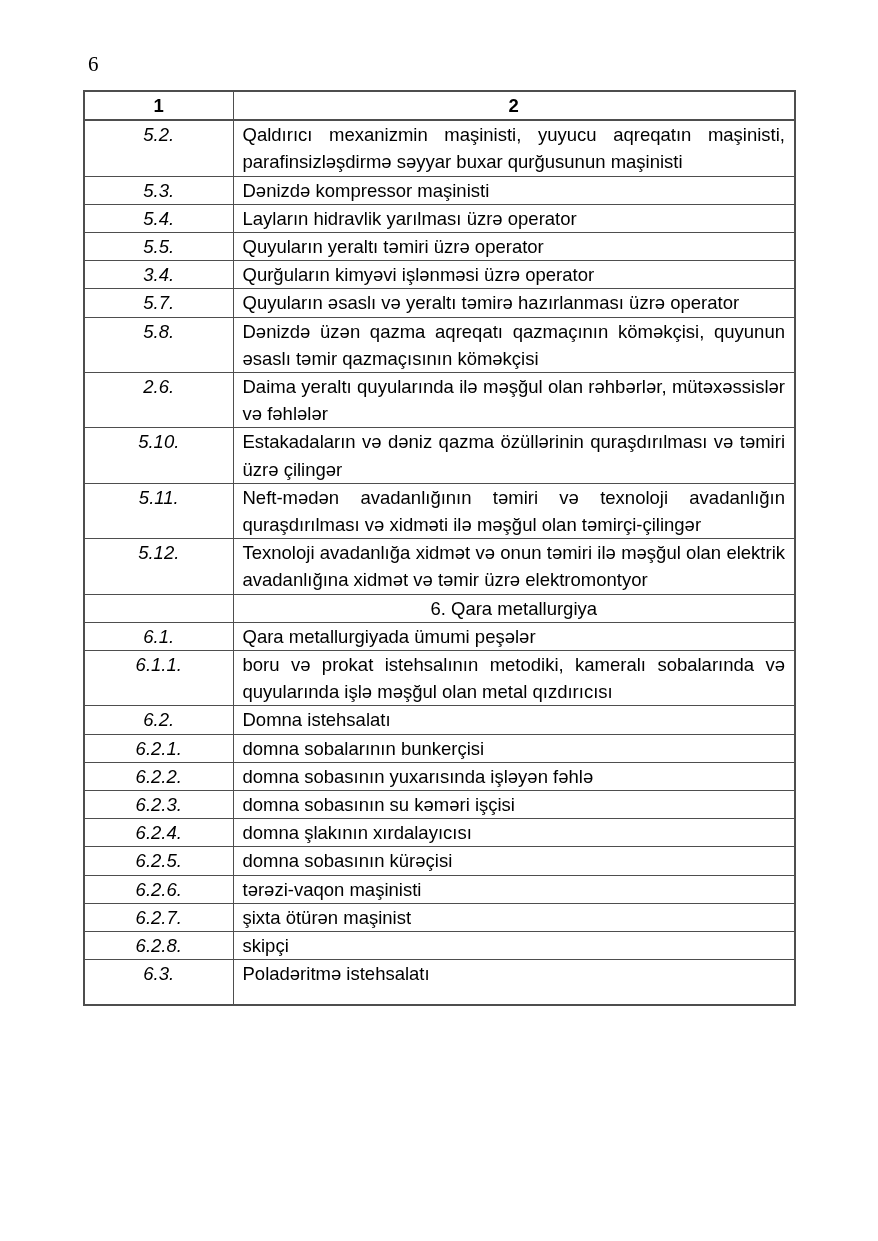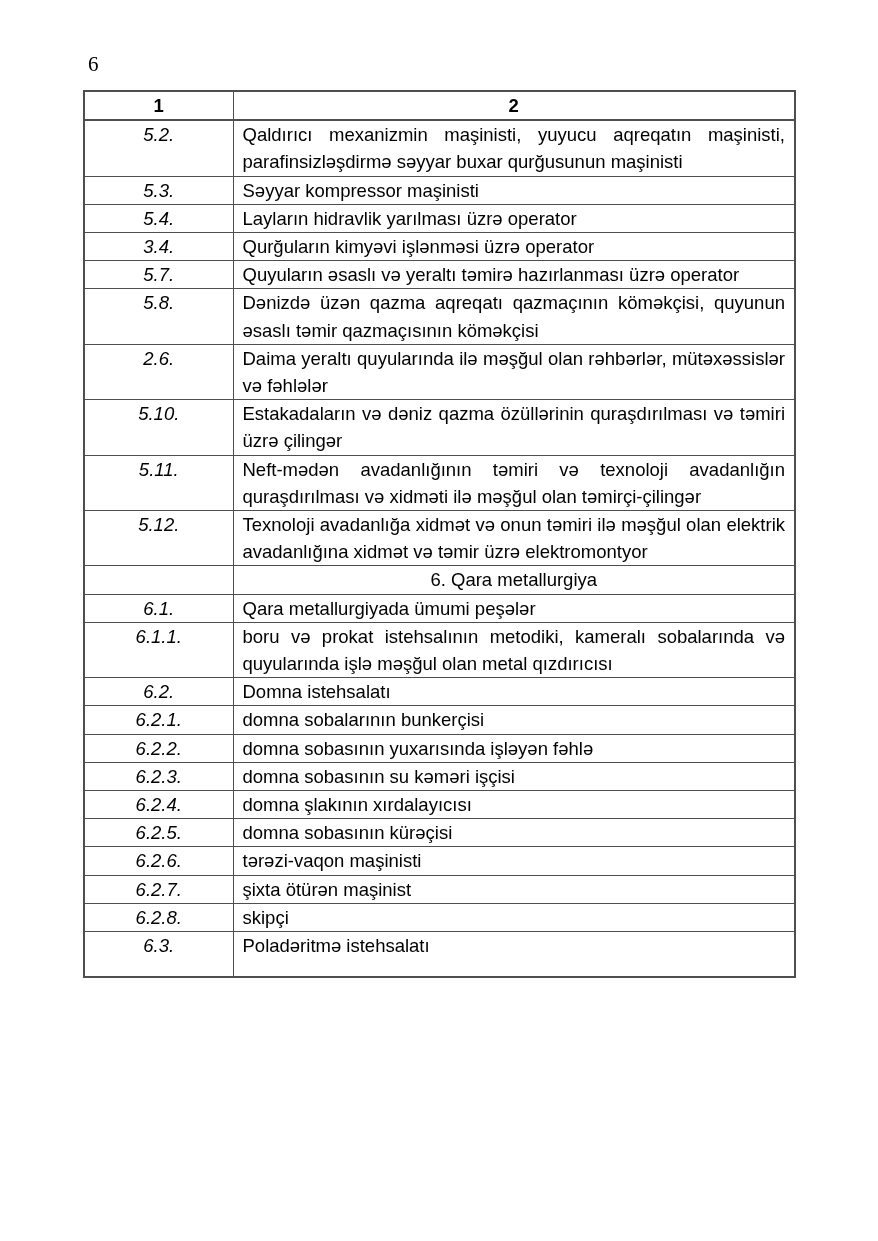--- a/index.html
+++ b/index.html
@@ -80,28 +80,32 @@
     </tr>
   </thead>
   <tbody id="table-body">
   <tr>
     <td class="num-cell">5.2.</td>
     <td class="text-cell">Qaldırıcı mexanizmin maşinisti, yuyucu aqreqatın maşinisti, parafinsizləşdirmə səyyar buxar qurğusunun maşinisti</td>
   </tr>
 
   <tr>
     <td class="num-cell">5.3.</td>
-    <td class="text-cell">Səyyar kompressor maşinisti</td>
+    <td class="text-cell">Dənizdə kompressor maşinisti</td>
   </tr>
 
   <tr>
     <td class="num-cell">5.4.</td>
     <td class="text-cell">Layların hidravlik yarılması üzrə operator</td>
   </tr>
 
+  <tr>
+    <td class="num-cell">5.5.</td>
+    <td class="text-cell">Quyuların yeraltı təmiri üzrə operator</td>
+  </tr>
 
   <tr>
     <td class="num-cell">3.4.</td>
     <td class="text-cell">Qurğuların kimyəvi işlənməsi üzrə operator</td>
   </tr>
 
   <tr>
     <td class="num-cell">5.7.</td>
     <td class="text-cell">Quyuların əsaslı və yeraltı təmirə hazırlanması üzrə operator</td>
   </tr>

